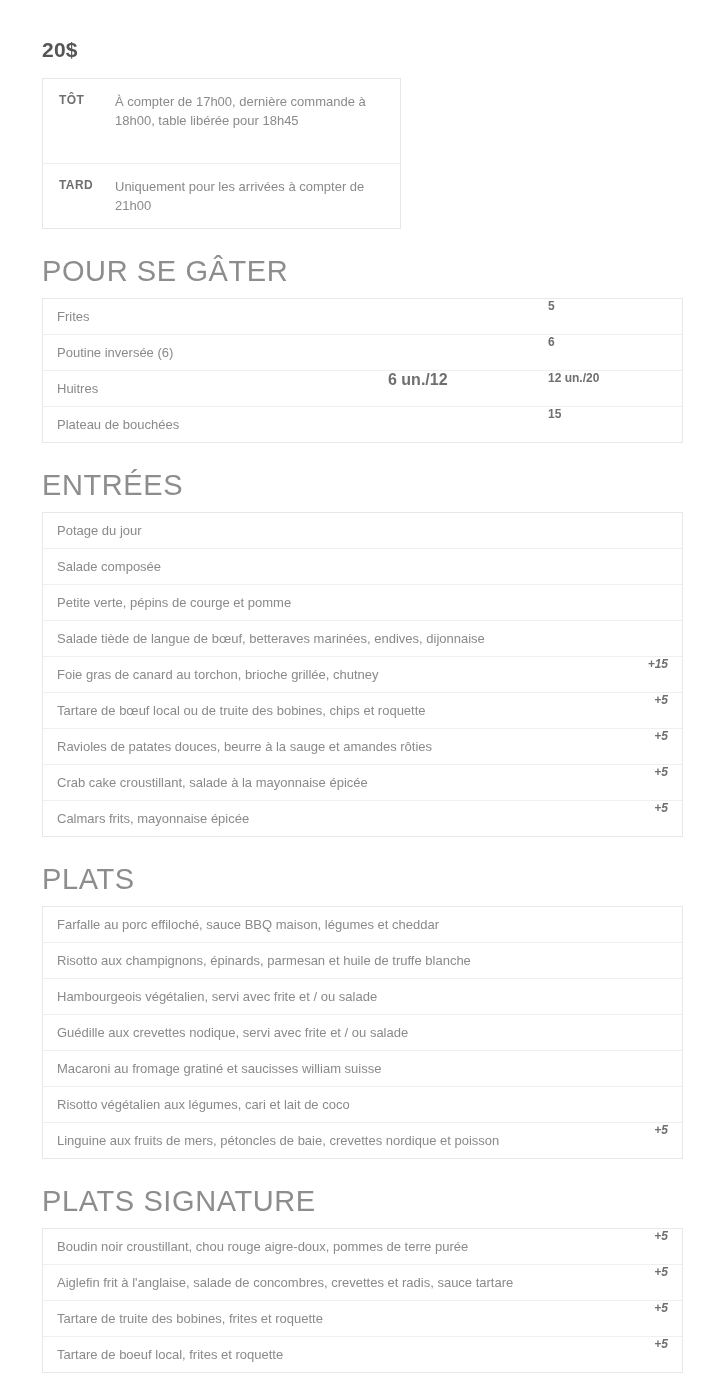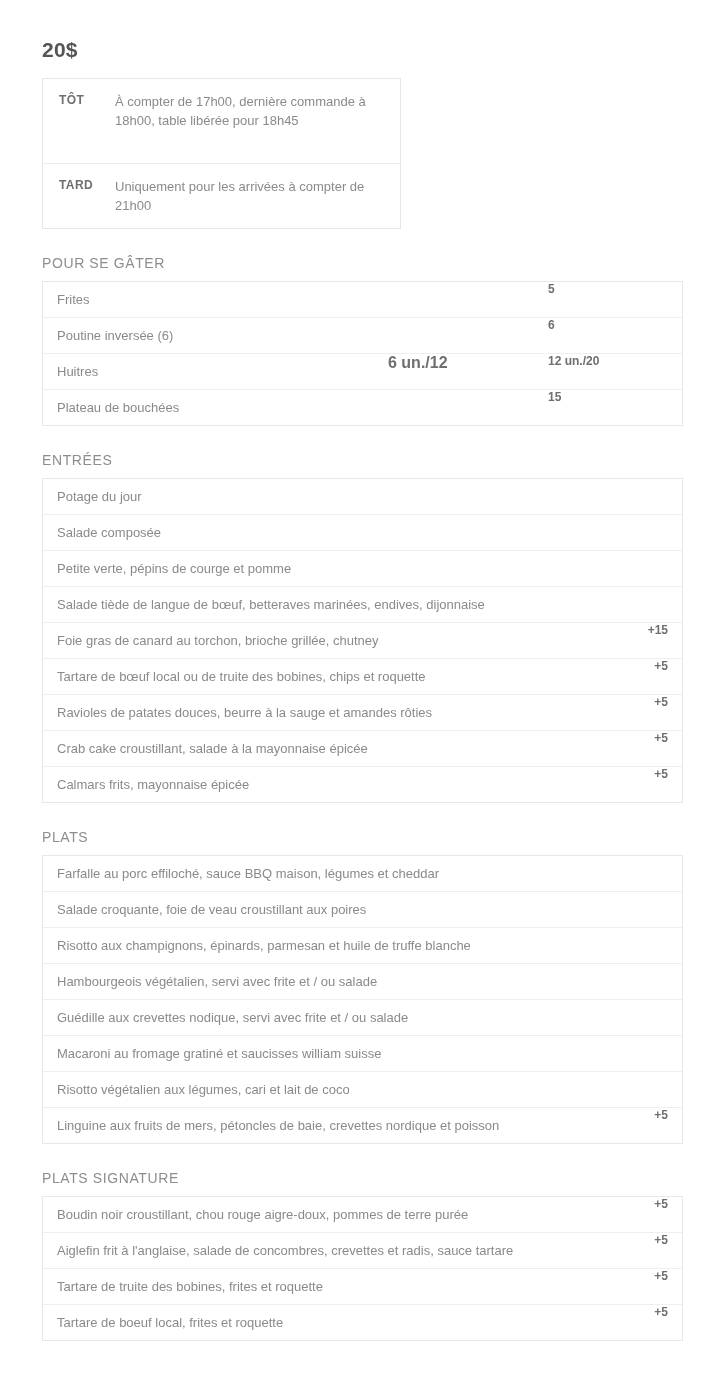--- a/index.html
+++ b/index.html
@@ -58,21 +58,21 @@
   }
   .timing-text {
     font-size: 13px;
     line-height: 19px;
     color: #8a8a8a;
     flex: 1;
   }
 
   
   .section-title {
-    font-size: 14px;
+    font-size: 29px;
     font-weight: normal;
     color: #8d8d8d;
     letter-spacing: 0.6px;
     margin: 0 0 10px 0;
   }
 
   
   .items {
     border: 1px solid #e8e8e8;
     margin-bottom: 26px;
@@ -105,20 +105,21 @@
     flex: 0 0 auto;
     width: 120px;
     text-align: left;
     font-size: 12px;
     font-weight: bold;
     color: #6f6f6f;
   }
   .item-price.right {
     text-align: right;
     width: 60px;
+    font-style: italic;
   }
 </style>
 </head>
 <body>
 
 <div class="page">
   <div class="inner">
 
     <div class="price-heading">20$</div>
 
@@ -197,24 +198,20 @@
       </div>
     </div>
 
     <h2 class="section-title">PLATS</h2>
     <div class="items">
       <div class="item-row">
         <div class="item-name">Farfalle au porc effiloché, sauce BBQ maison, légumes et cheddar</div>
         <div class="item-price right"></div>
       </div>
       <div class="item-row">
-        <div class="item-name">Salade croquante, foie de veau croustillant aux poires</div>
-        <div class="item-price right"></div>
-      </div>
-      <div class="item-row">
         <div class="item-name">Risotto aux champignons, épinards, parmesan et huile de truffe blanche</div>
         <div class="item-price right"></div>
       </div>
       <div class="item-row">
         <div class="item-name">Hambourgeois végétalien, servi avec frite et / ou salade</div>
         <div class="item-price right"></div>
       </div>
       <div class="item-row">
         <div class="item-name">Guédille aux crevettes nodique, servi avec frite et / ou salade</div>
         <div class="item-price right"></div>

